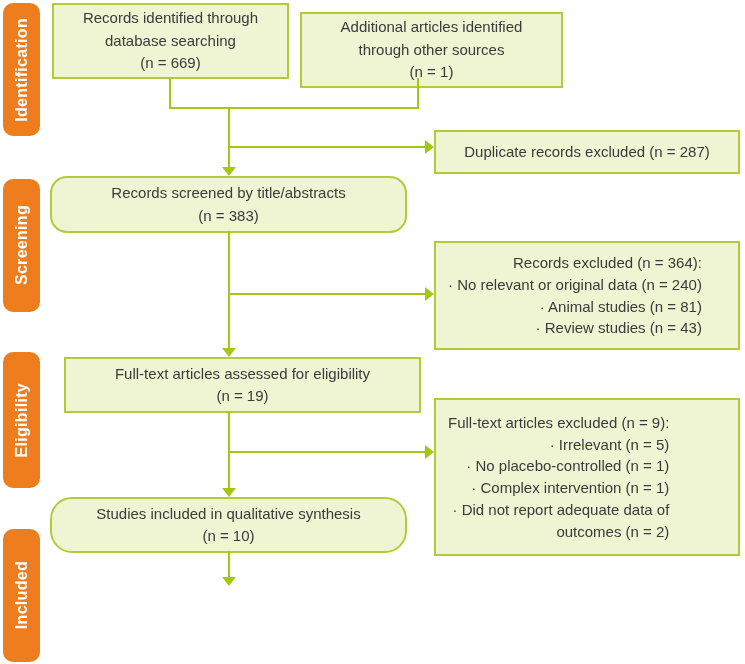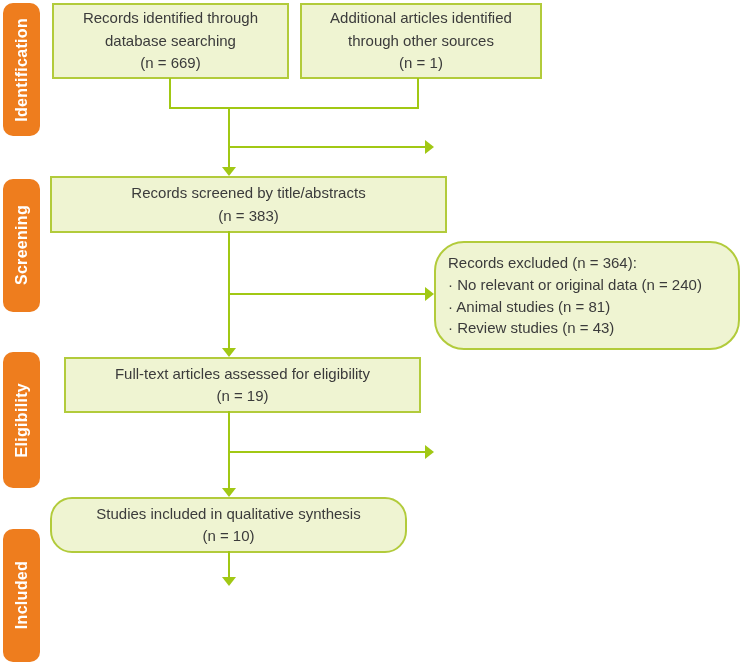--- a/index.html
+++ b/index.html
@@ -42,24 +42,23 @@
     border:2px solid var(--box-border);
     display:flex; align-items:center; justify-content:center;
     text-align:center;
     font-size:15px;
     line-height:1.5;
     padding:20px 8px;
   }
   .flow-box .box-text{ white-space:pre-wrap; }
   .flow-box.left-align{
     justify-content:flex-start;
-    text-align:left;
+    text-align:right;
     padding:8px 12px;
     line-height:1.45;
-    border-radius:30px;
   }
   
   .cline{ position:absolute; background:var(--arrow); }
   .ah-down{
     position:absolute; width:0; height:0;
     border-left:7px solid transparent;
     border-right:7px solid transparent;
     border-top:9px solid var(--arrow);
   }
   .ah-right{
@@ -85,43 +84,54 @@
   </div>
   <div class="stage-pill" style="top:529px; height:133px;">
     <span class="vtext">Included</span>
   </div>
 
   <div class="flow-box" style="left:52px; top:3px; width:237px; height:76px;">
     <span class="box-text">Records identified through
 database searching
 (n = 669)</span>
   </div>
-  <div class="flow-box" style="left:300px; top:3px; width:242px; height:76px;">
+  <div class="flow-box" style="left:300px; top:12px; width:263px; height:76px;">
     <span class="box-text">Additional articles identified
 through other sources
 (n = 1)</span>
   </div>
-  <div class="flow-box" style="left:50px; top:176px; width:397px; height:57px;">
+  <div class="flow-box" style="left:50px; top:176px; width:357px; height:57px;border-radius:17px;">
     <span class="box-text">Records screened by title/abstracts
 (n = 383)</span>
   </div>
   <div class="flow-box" style="left:64px; top:357px; width:357px; height:56px;">
     <span class="box-text">Full-text articles assessed for eligibility
 (n = 19)</span>
   </div>
   <div class="flow-box" style="left:50px; top:497px; width:357px; height:56px;border-radius:22px;">
     <span class="box-text">Studies included in qualitative synthesis
 (n = 10)</span>
   </div>
 
+  <div class="flow-box" style="left:434px; top:130px; width:306px; height:37px;">
+    <span class="box-text">Duplicate records excluded (n = 287)</span>
+  </div>
   <div class="flow-box left-align" style="left:434px; top:241px; width:306px; height:109px;">
     <span class="box-text">Records excluded (n = 364):
 · No relevant or original data (n = 240)
 · Animal studies (n = 81)
 · Review studies (n = 43)</span>
+  </div>
+  <div class="flow-box left-align" style="left:434px; top:398px; width:306px; height:158px;">
+    <span class="box-text">Full-text articles excluded (n = 9):
+· Irrelevant (n = 5)
+· No placebo-controlled (n = 1)
+· Complex intervention (n = 1)
+· Did not report adequate data of
+  outcomes (n = 2)</span>
   </div>
 
   <div class="cline" style="left:169px; top:78px; width:2px; height:31px;"></div>
   <div class="cline" style="left:417px; top:78px; width:2px; height:31px;"></div>
   <div class="cline" style="left:169px; top:107px; width:250px; height:2px;"></div>
   <div class="cline" style="left:228px; top:107px; width:2px; height:61px;"></div>
   <div class="ah-down" style="left:222px; top:167px;"></div>
 
   <div class="cline" style="left:228px; top:146px; width:198px; height:2px;"></div>
   <div class="ah-right" style="left:425px; top:140px;"></div>

